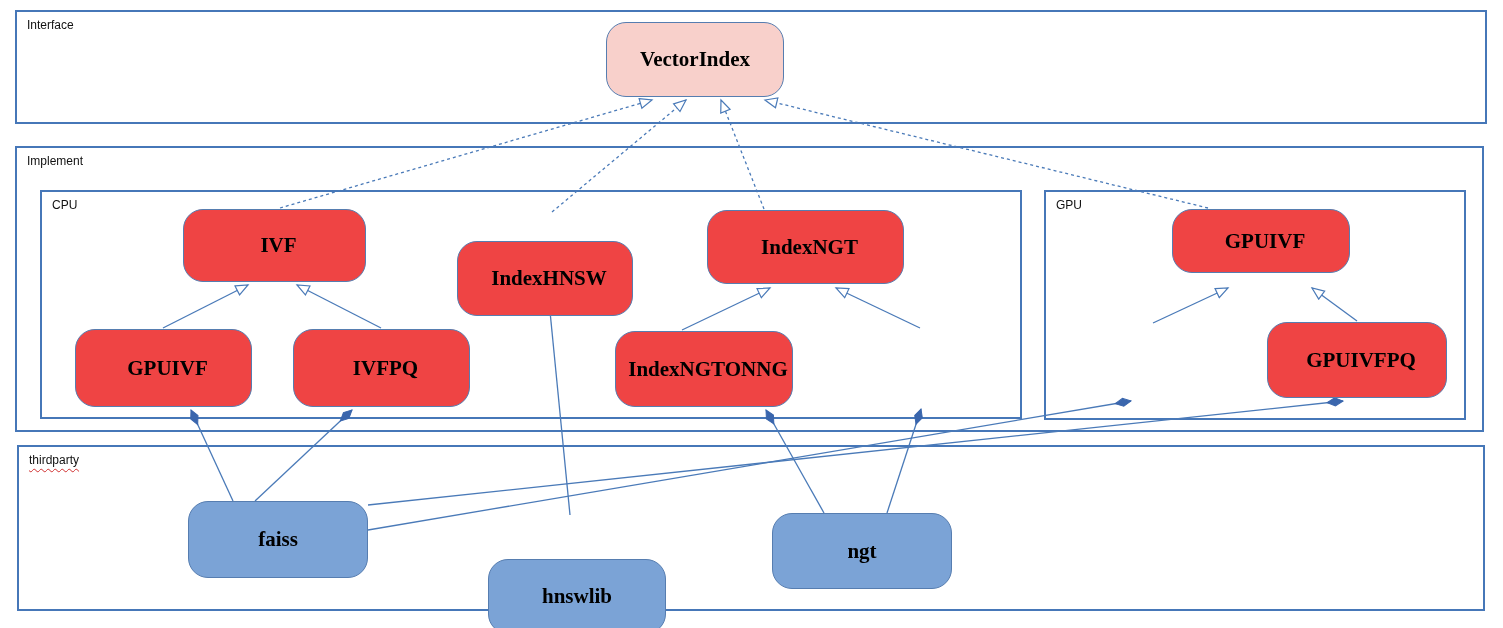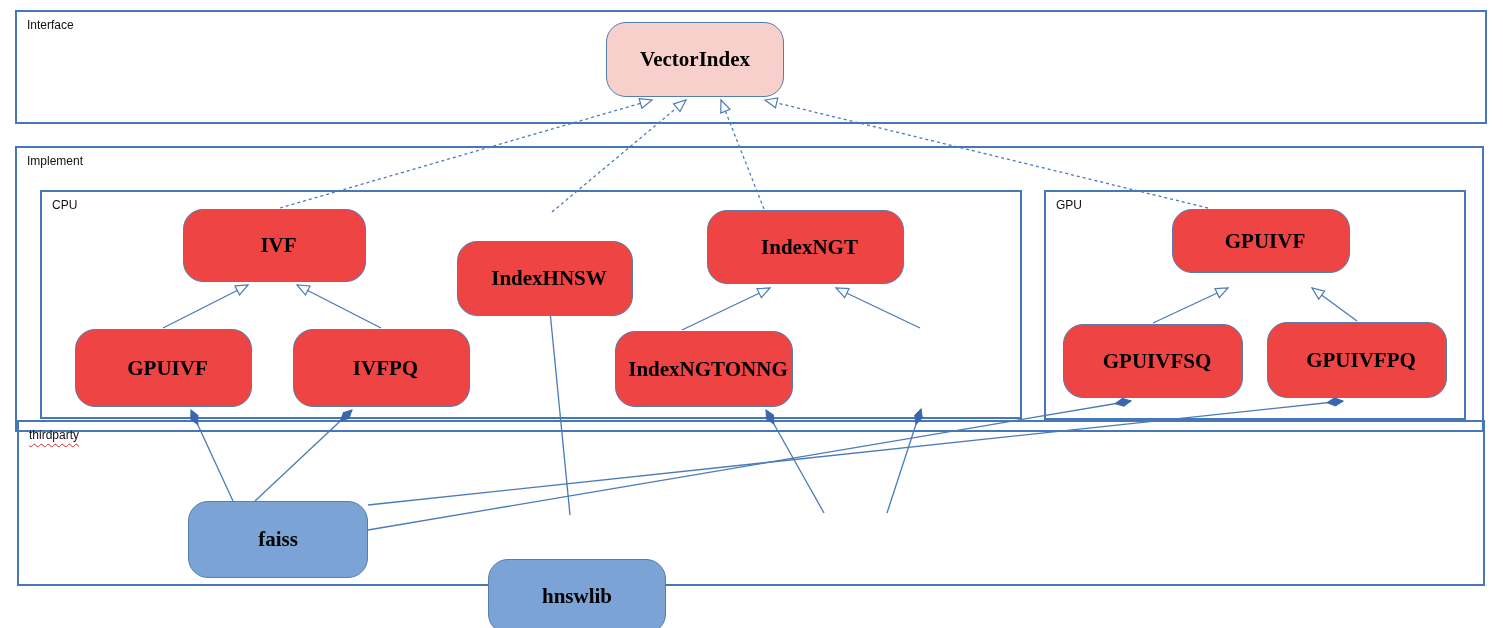--- a/index.html
+++ b/index.html
@@ -31,21 +31,21 @@
   </div>
 
   <div class="container" style="left:40px;top:190px;width:982px;height:229px;">
     <span class="container-label">CPU</span>
   </div>
 
   <div class="container" style="left:1044px;top:190px;width:422px;height:230px;">
     <span class="container-label">GPU</span>
   </div>
 
-  <div class="container" style="left:17px;top:420px;width:1468px;height:166px;">
+  <div class="container" style="left:17px;top:445px;width:1468px;height:166px;">
     <span class="container-label wavy">thirdparty</span>
   </div>
 
   <svg class="edges" width="1503" height="628" viewBox="0 0 1503 628">
     <defs>
       <marker id="tri" markerUnits="userSpaceOnUse" markerWidth="15" markerHeight="13" refX="13" refY="6" orient="auto">
         <path d="M1,1 L13,6 L1,11 Z" fill="#ffffff" stroke="#4a7ab8" stroke-width="1.2"></path>
       </marker>
       <marker id="dia" markerUnits="userSpaceOnUse" markerWidth="19" markerHeight="11" refX="17" refY="5" orient="auto">
         <path d="M1,5 L9,1 L17,5 L9,9 Z" fill="#3a66ad" stroke="#3a66ad"></path>
@@ -105,30 +105,30 @@
 
   <div class="node green" style="left:293px;top:329px;width:177px;height:78px;">
     <span>IVFPQ</span>
   </div>
 
   <div class="node green" style="left:615px;top:331px;width:178px;height:76px;">
     <span>IndexNGTONNG</span>
   </div>
 
 
-  <div class="node green" style="left:1063px;top:324px;width:180px;height:74px;">
-    <span>GPUIVFSQ</span>
-  </div>
 
   <div class="node green" style="left:1267px;top:322px;width:180px;height:76px;">
     <span>GPUIVFPQ</span>
   </div>
 
   <div class="node blue" style="left:188px;top:501px;width:180px;height:77px;">
     <span>faiss</span>
   </div>
 
   <div class="node blue" style="left:488px;top:515px;width:178px;height:75px;margin-top:44px;">
     <span>hnswlib</span>
   </div>
 
+  <div class="node blue" style="left:772px;top:513px;width:180px;height:76px;">
+    <span>ngt</span>
+  </div>
 
 </div>
 
 </body></html>

